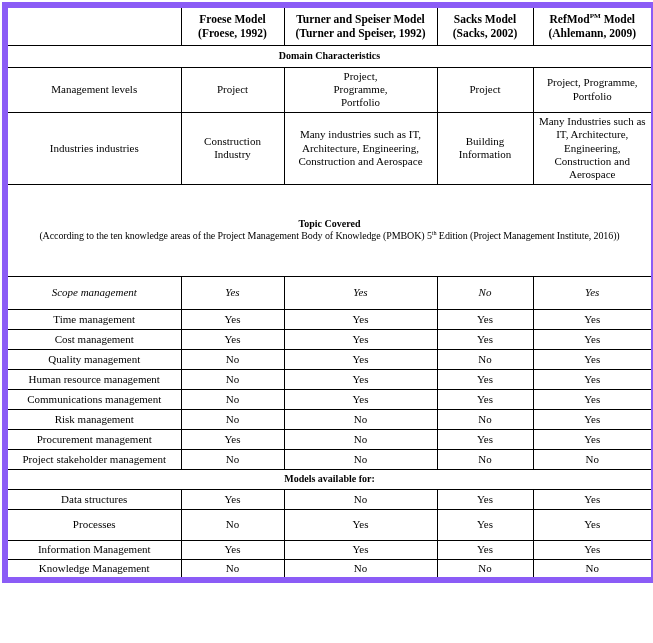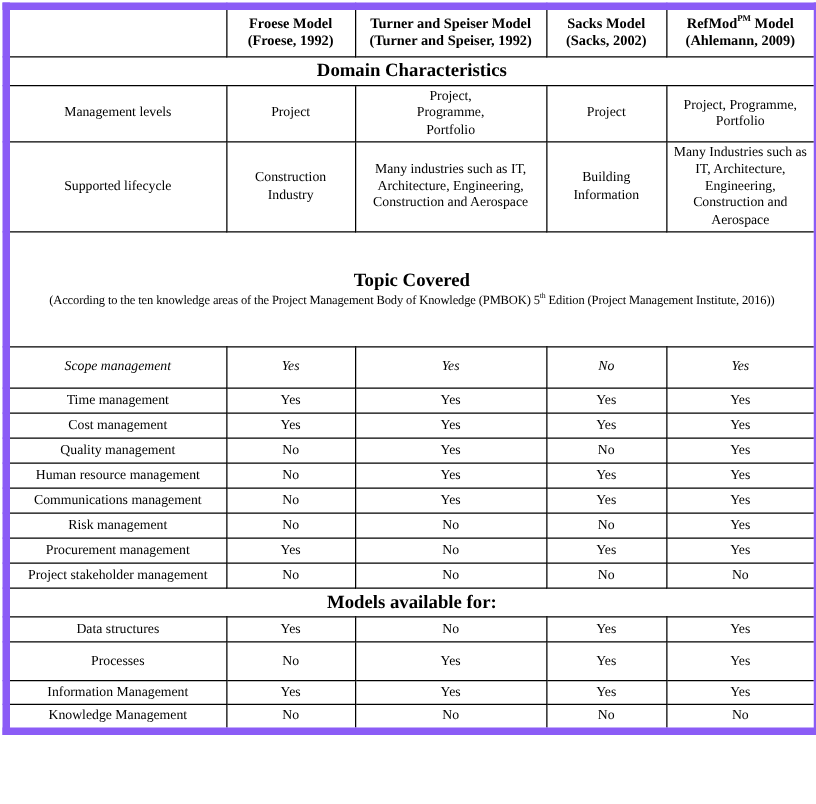--- a/index.html
+++ b/index.html
@@ -30,21 +30,21 @@
     padding: 2px 3px;
     font-size: 11px;
     line-height: 1.22;
     overflow: hidden;
   }
   table.cmp th { font-weight: bold; font-size: 11.5px; }
   .col-cite { font-weight: bold; }
   td.row-label { font-size: 11px; }
   td.val { white-space: pre-line; }
   tr.sec-row td { font-weight: bold; }
-  .sec-title { font-weight: bold; font-size: 15px; }
+  .sec-title { font-weight: bold; font-size: 10px; }
   .sec-sub {
     font-weight: normal;
     font-size: 10px;
     white-space: nowrap;
     letter-spacing: -0.1px;
   }
   sup { font-size: 0.62em; vertical-align: super; line-height: 0; }
 
   
   tbody tr:nth-child(1)  { height: 40px; }
@@ -98,21 +98,21 @@
           <td class="row-label">Management levels</td>
           <td class="val">Project</td>
           <td class="val">Project,
 Programme,
 Portfolio</td>
           <td class="val">Project</td>
           <td class="val">Project, Programme,
 Portfolio</td>
         </tr>
         <tr class="data-row domain-rows">
-          <td class="row-label">Supported lifecycle</td>
+          <td class="row-label">Industries industries</td>
           <td class="val">Construction Industry</td>
           <td class="val">Many industries such as IT, Architecture, Engineering, Construction and Aerospace</td>
           <td class="val">Building Information</td>
           <td class="val">Many Industries such as IT, Architecture, Engineering, Construction and Aerospace</td>
         </tr>
         <tr class="sec-row sec-topic-covered">
           <td colspan="5">
             <div class="sec-title"><span>Topic Covered</span></div>
             <div class="sec-sub"><span>(According to the ten knowledge areas of the Project Management Body of Knowledge (PMBOK) 5</span><sup>th</sup><span> Edition (Project Management Institute, 2016))</span></div>
           </td>

